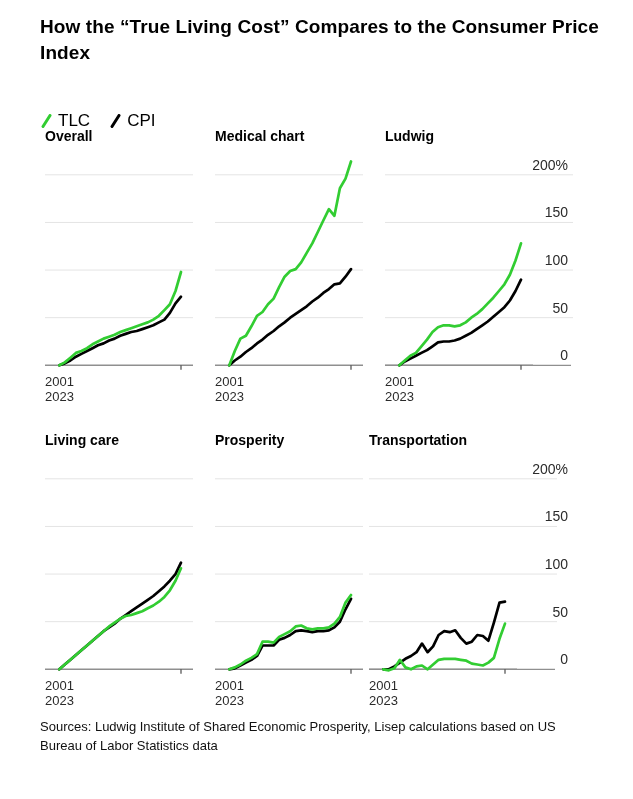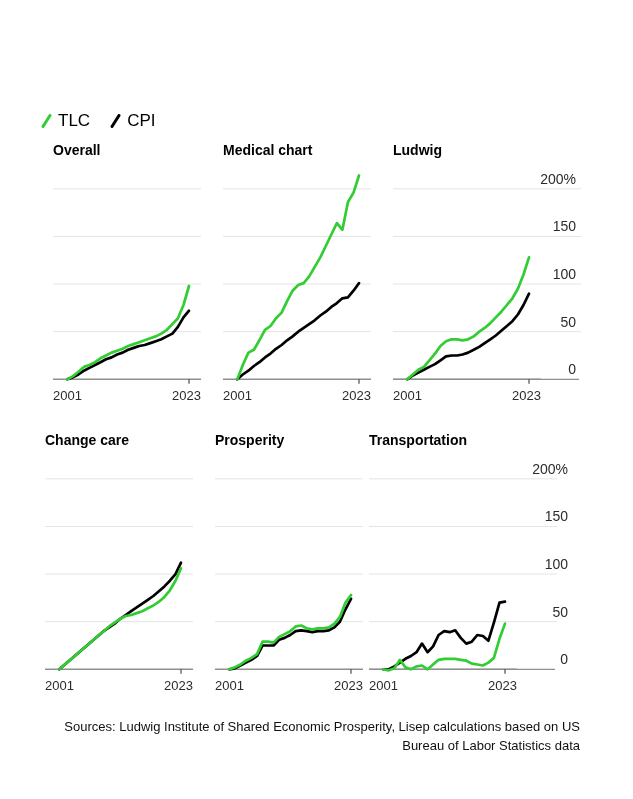--- a/index.html
+++ b/index.html
@@ -5,36 +5,37 @@
   html,body{margin:0;padding:0;background:#fff;}
   .page{position:relative;width:633px;height:799px;background:#ffffff;overflow:hidden;
         font-family:"Liberation Sans",sans-serif;color:#000;}
   .title{position:absolute;left:40px;top:14px;width:575px;
          font-size:19px;line-height:26px;font-weight:700;color:#000;letter-spacing:.1px;}
   .subtitle{position:absolute;left:40px;top:83px;
          font-family:"Liberation Serif",serif;font-size:16px;color:#111;}
   .legend{position:absolute;left:41px;top:111px;display:flex;gap:20px;align-items:center;}
   .legend-item{display:flex;align-items:center;gap:6px;font-size:17px;color:#000;}
   .row{position:absolute;left:45px;width:548px;height:270px;}
-  .row1{top:142px;margin-left:8px;} .row2{top:432px;}
+  .row1{top:128px;} .row2{top:432px;}
   .cell{position:absolute;top:0;width:148px;height:268px;}
   .cell .ctitle{position:absolute;left:0;top:0;font-size:14px;font-weight:700;color:#000;white-space:nowrap;}
   .cell svg{position:absolute;left:0;top:26px;overflow:visible;}
   .xlabels{position:absolute;left:0;top:246px;width:148px;display:flex;justify-content:space-between;
-           font-size:13px;color:#2b2b2b;}
+           font-size:13px;color:#2b2b2b;flex-direction:column;}
   .ylabels{position:absolute;left:448px;top:0;width:75px;height:268px;}
   .ylabels span{position:absolute;right:0;width:75px;text-align:right;font-size:14px;color:#2b2b2b;}
-  .footer{position:absolute;left:40px;width:540px;font-size:13px;line-height:19px;color:#111;text-align:right;}
+  .footer{position:absolute;left:40px;width:540px;font-size:13px;line-height:19px;color:#111;}
   .sources{top:717px;} .note{top:766px;}
 </style>
 </head>
 <body>
 
 <div class="page">
 
+  <div class="title">How the “True Living Cost” Compares to the Consumer Price Index</div>
 
   <div class="legend">
     <div class="legend-item">
       <svg width="11" height="14">
         <line x1="2" y1="12.5" x2="9" y2="1.5" stroke="#32cd32" stroke-width="3" stroke-linecap="round"></line>
       </svg>
       <span>TLC</span>
     </div>
     <div class="legend-item">
       <svg width="11" height="14">
@@ -101,21 +102,21 @@
         <span style="top: 28.82px;">200%</span>
         <span style="top: 76.44px;">150</span>
         <span style="top: 124.06px;">100</span>
         <span style="top: 171.68px;">50</span>
         <span style="top: 219.3px;">0</span>
       </div>
   </div>
 
   <div class="row row2">
     <div class="cell" style="left:0">
-      <span class="ctitle">Change care</span>
+      <span class="ctitle">Living care</span>
       <svg width="148" height="217" viewBox="0 0 148 217">
           <line x1="0" y1="20.819999999999993" x2="148" y2="20.819999999999993" stroke="#e4e4e4" stroke-width="1"></line>
           <line x1="0" y1="68.44" x2="148" y2="68.44" stroke="#e4e4e4" stroke-width="1"></line>
           <line x1="0" y1="116.06" x2="148" y2="116.06" stroke="#e4e4e4" stroke-width="1"></line>
           <line x1="0" y1="163.68" x2="148" y2="163.68" stroke="#e4e4e4" stroke-width="1"></line>
           <line x1="0" y1="211.3" x2="148" y2="211.3" stroke="#8f8f8f" stroke-width="1.4"></line>
           <line x1="136" y1="211.3" x2="136" y2="215.8" stroke="#4a4a4a" stroke-width="1.2"></line>
           <polyline points="14.3,211.3 19.8,206.5 25.4,201.8 30.9,197.0 36.4,192.3 42.0,187.5 47.5,182.7 53.0,178.0 58.6,173.2 64.1,169.4 69.6,165.6 75.2,160.8 80.7,157.0 86.2,153.2 91.7,149.4 97.3,145.6 102.8,141.8 108.3,138.0 113.9,133.2 119.4,128.4 124.9,122.7 130.5,116.1 136.0,104.6" fill="none" stroke="#000000" stroke-width="2.7" stroke-linejoin="round" stroke-linecap="round"></polyline>
           <polyline points="14.3,211.3 19.8,206.5 25.4,201.8 30.9,197.0 36.4,192.3 42.0,187.5 47.5,182.7 53.0,178.0 58.6,173.2 64.1,168.4 69.6,164.6 75.2,160.8 80.7,158.0 86.2,157.0 91.7,155.1 97.3,153.2 102.8,150.3 108.3,147.5 113.9,143.7 119.4,138.9 124.9,132.3 130.5,122.7 136.0,110.3" fill="none" stroke="#32cd32" stroke-width="2.7" stroke-linejoin="round" stroke-linecap="round"></polyline>
         </svg>

